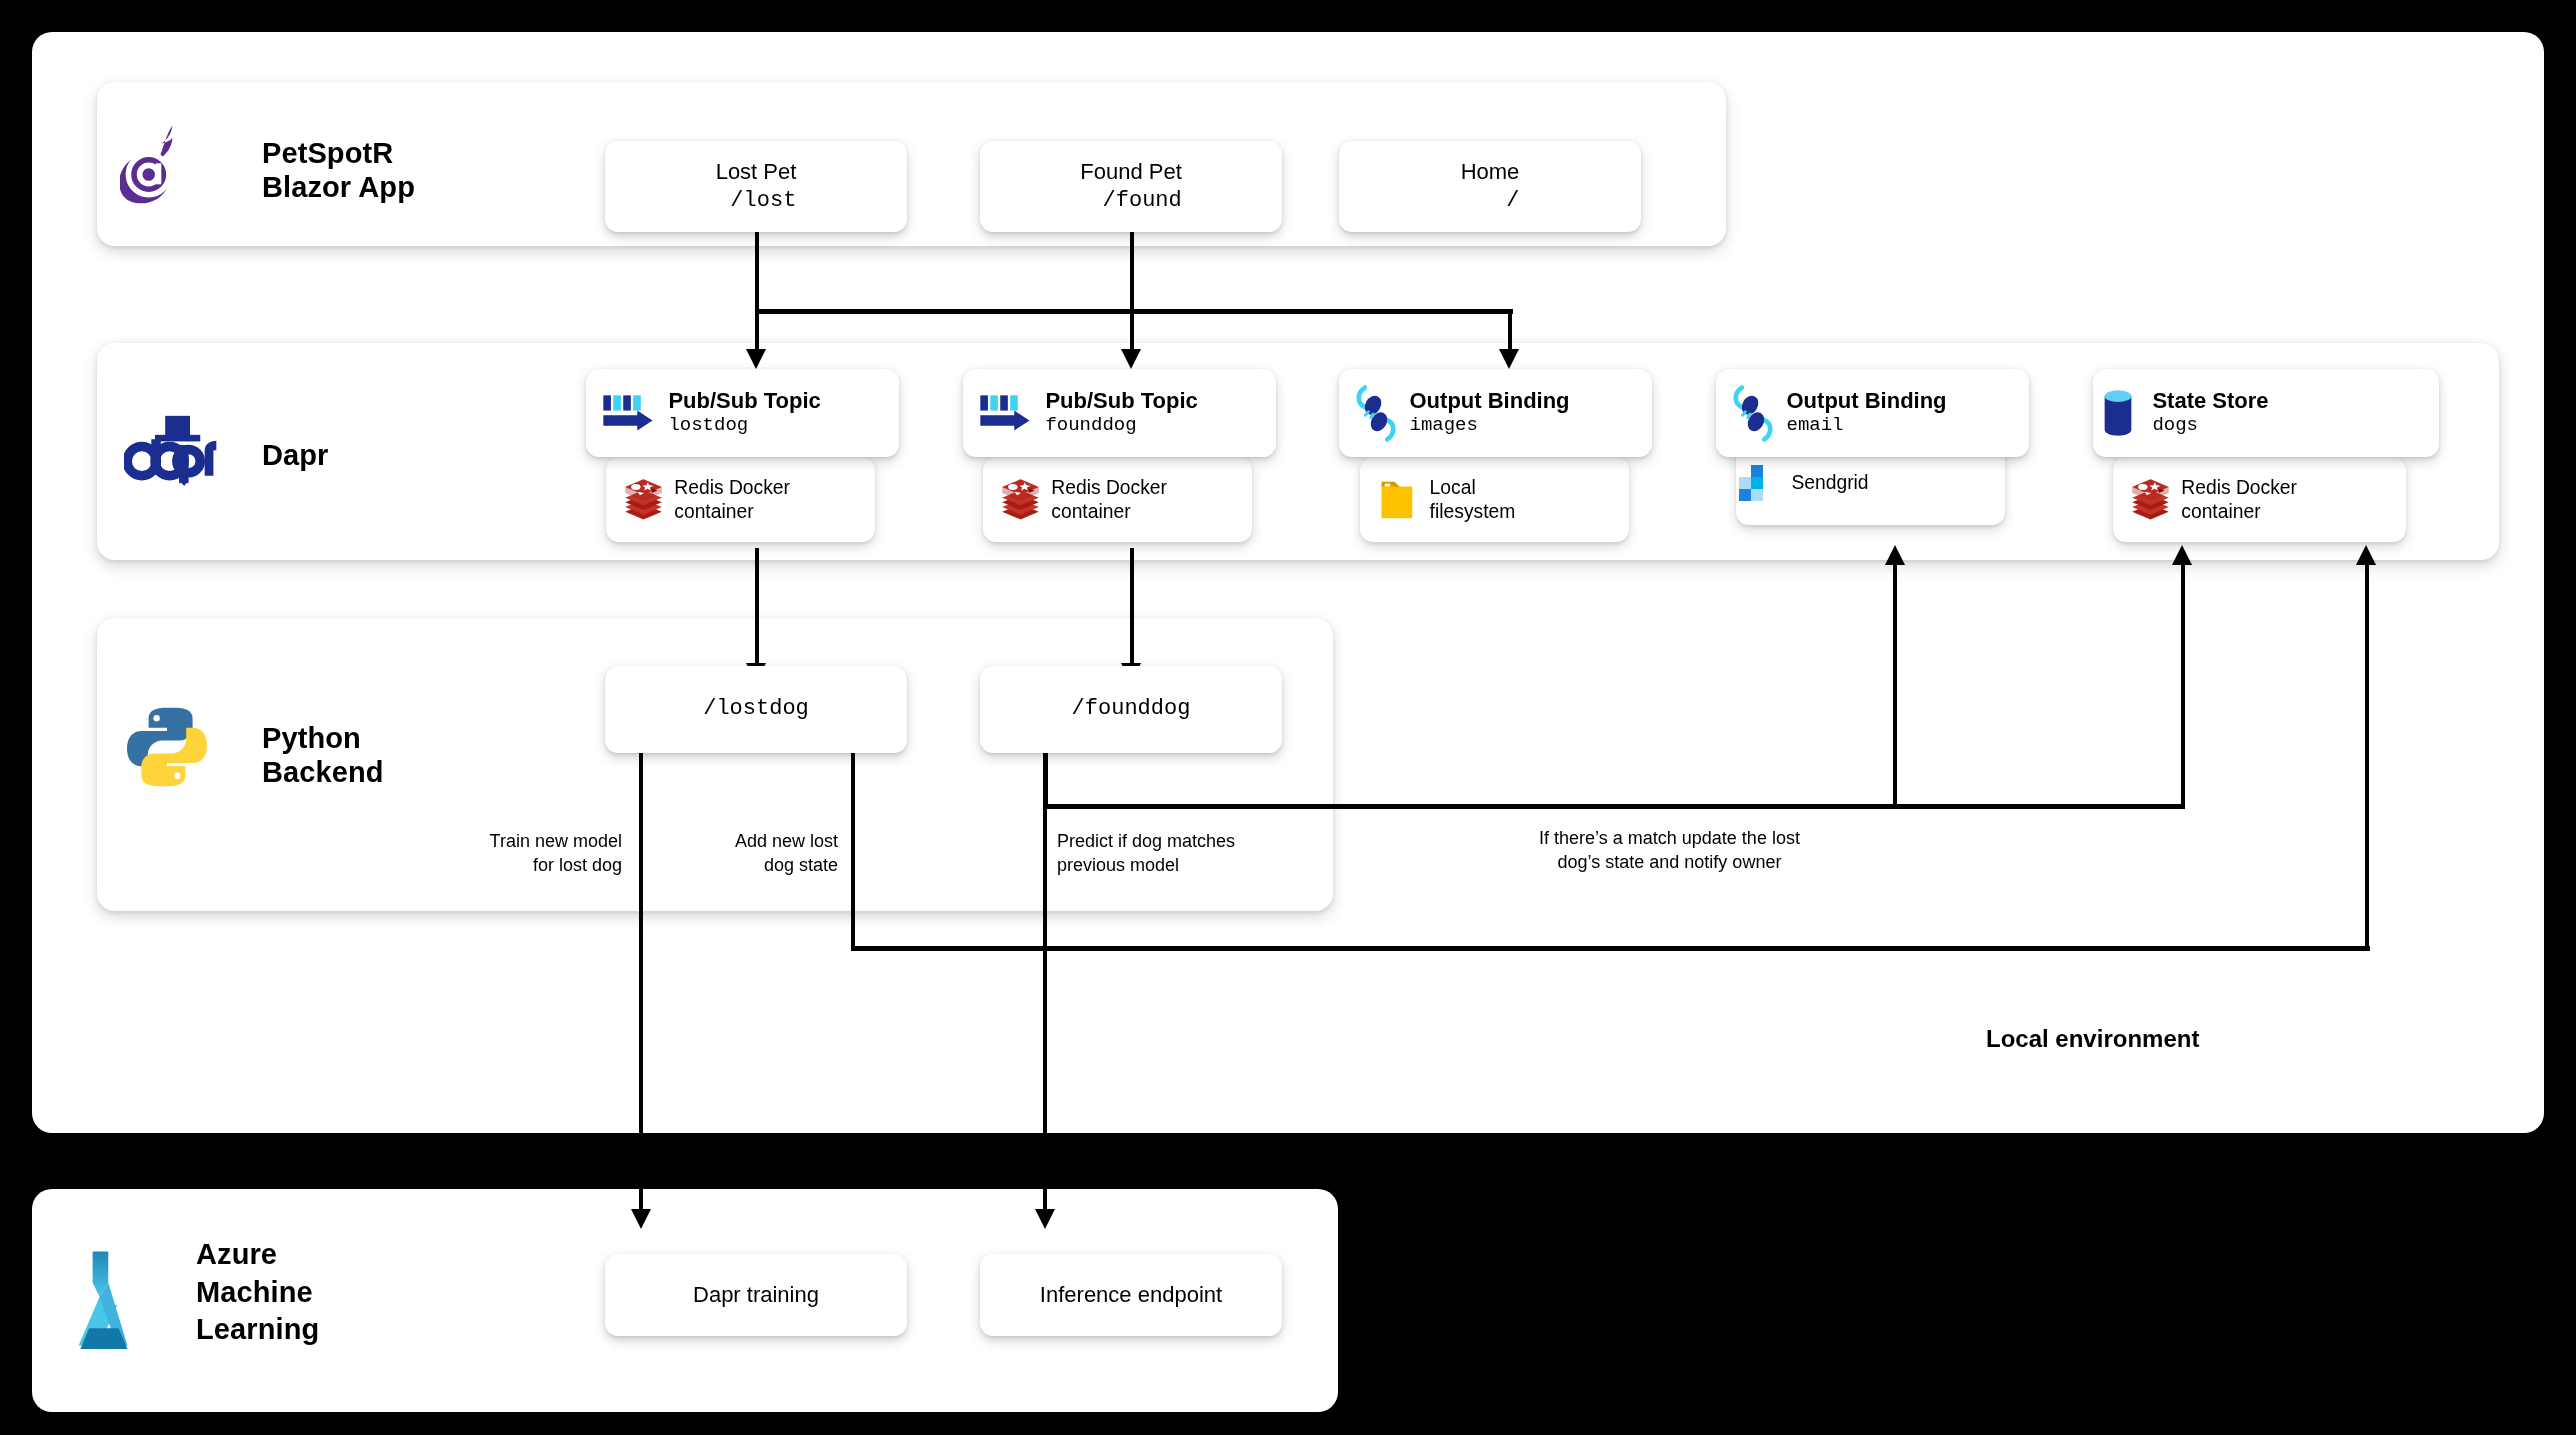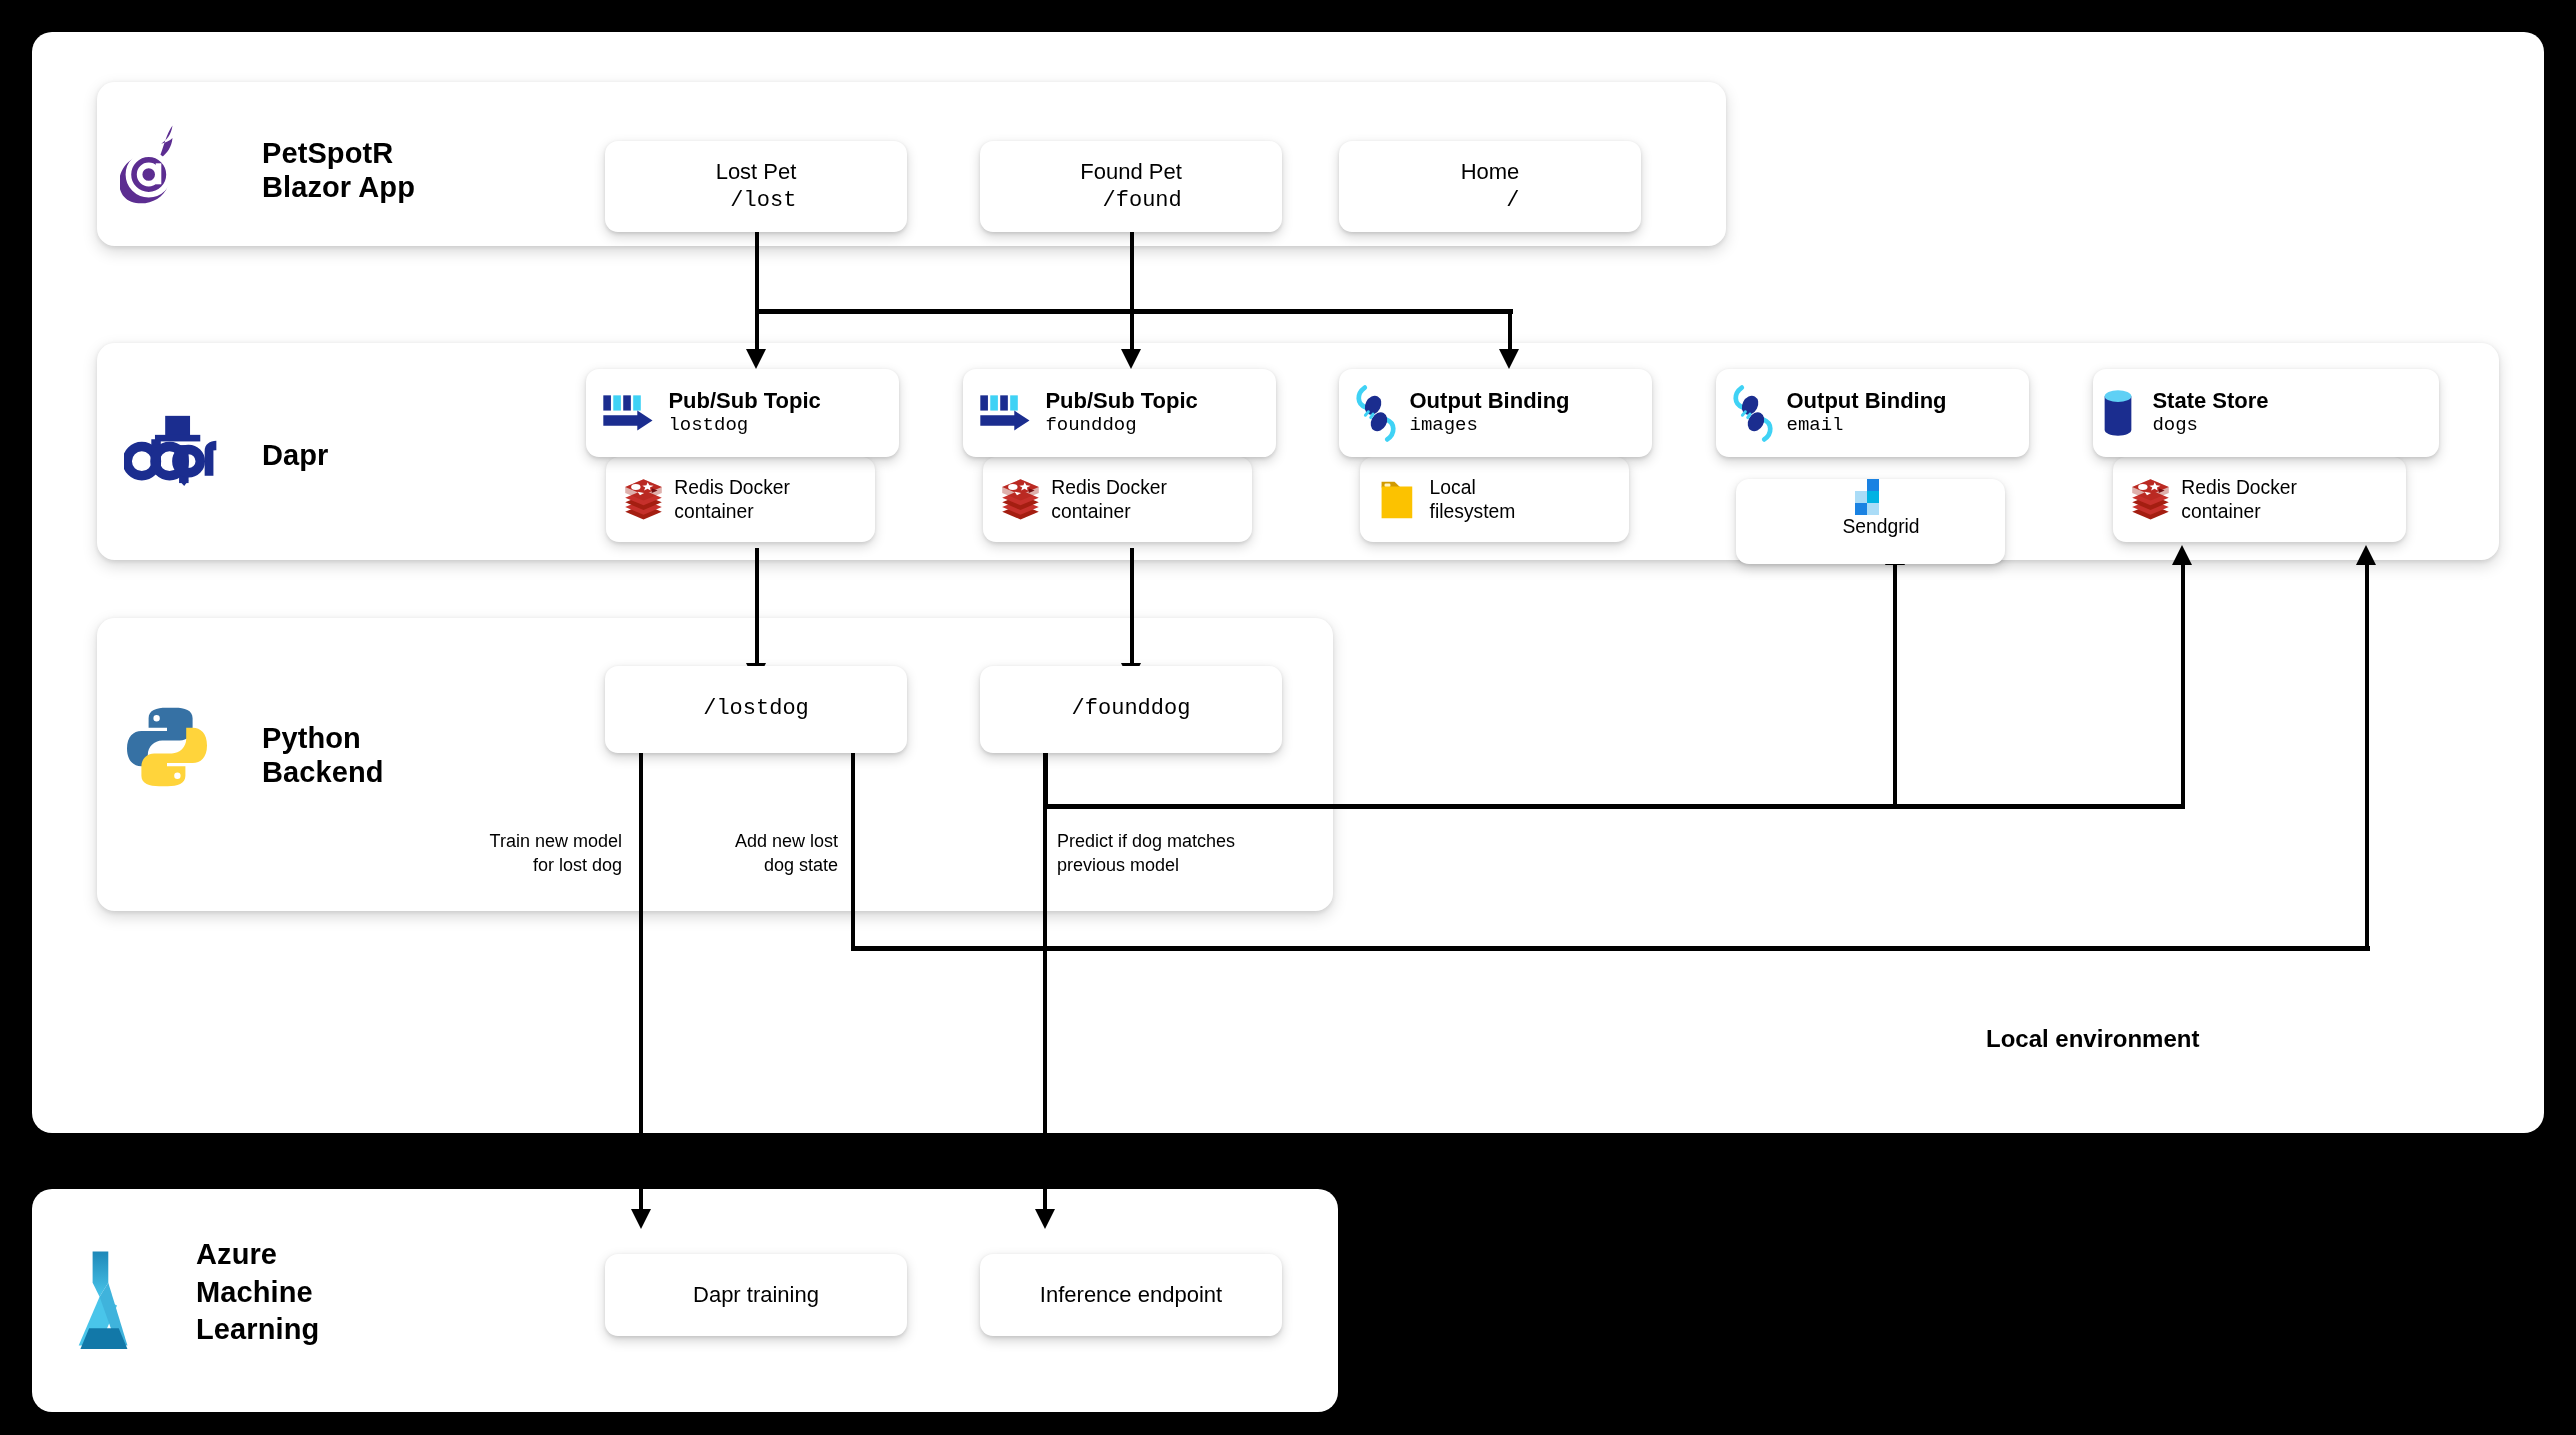--- a/index.html
+++ b/index.html
@@ -259,21 +259,21 @@
         <ellipse cx="34" cy="36" rx="13" ry="17" transform="rotate(28 34 36)" fill="#1B2D8F"></ellipse>
         <ellipse cx="44" cy="64" rx="13" ry="17" transform="rotate(28 44 64)" fill="#1B2D8F"></ellipse>
         <path d="M26 47l-5 6M34 51l-4 6" stroke="#3FD2F5" stroke-width="5" stroke-linecap="round"></path>
       </svg>
     </span>
     <span class="comp">
       <span class="t1">Output Binding</span>
       <span class="t2">email</span>
     </span>
   </div>
-  <div class="sub" style="left:1736px;top:479px;width:269px;height:85px;padding-left:21px;box-sizing:border-box;flex-direction:column;">
+  <div class="sub" style="left:1736px;top:440px;width:269px;height:85px;padding-left:3px;box-sizing:border-box;">
     <span style="margin-right:16.4px;">
       <svg class="ico" width="36" height="36" viewBox="0 0 60 60">
         <rect x="0" y="40" width="20" height="20" fill="#1A82E2"></rect>
         <rect x="20" y="40" width="20" height="20" fill="#AADCF7"></rect>
         <rect x="0" y="20" width="20" height="20" fill="#AADCF7"></rect>
         <rect x="20" y="20" width="20" height="20" fill="#00B2E3"></rect>
         <rect x="20" y="0" width="20" height="20" fill="#1A82E2"></rect>
       </svg>
     </span>
     <span class="subtxt">
@@ -333,20 +333,22 @@
 
   <div class="annot" style="left:435px;top:829px;width:187px;text-align:right;white-space:pre-line;">Train new model
 for lost dog</div>
 
   <div class="annot" style="left:659px;top:829px;width:179px;text-align:right;white-space:pre-line;">Add new lost
 dog state</div>
 
   <div class="annot" style="left:1057px;top:829px;width:258px;text-align:left;white-space:pre-line;">Predict if dog matches
 previous model</div>
 
+  <div class="annot" style="left:1435px;top:826px;width:469px;text-align:center;white-space:pre-line;">If there’s a match update the lost
+dog’s state and notify owner</div>
 
   <div class="bigcap" style="left:1986px;top:1025px;">Local environment</div>
 
   <div style="position:absolute;left:73px;top:1248px;width:88px;height:108px;z-index:6;">
     <svg class="ico" width="88" height="108" viewBox="0 0 100 124" aria-hidden="true">
       <defs>
         <linearGradient id="amlA" x1="0" y1="0" x2="0" y2="1">
           <stop offset="0" stop-color="#1E88B8"></stop>
             <stop offset="1" stop-color="#49C5EA"></stop>
         </linearGradient>

